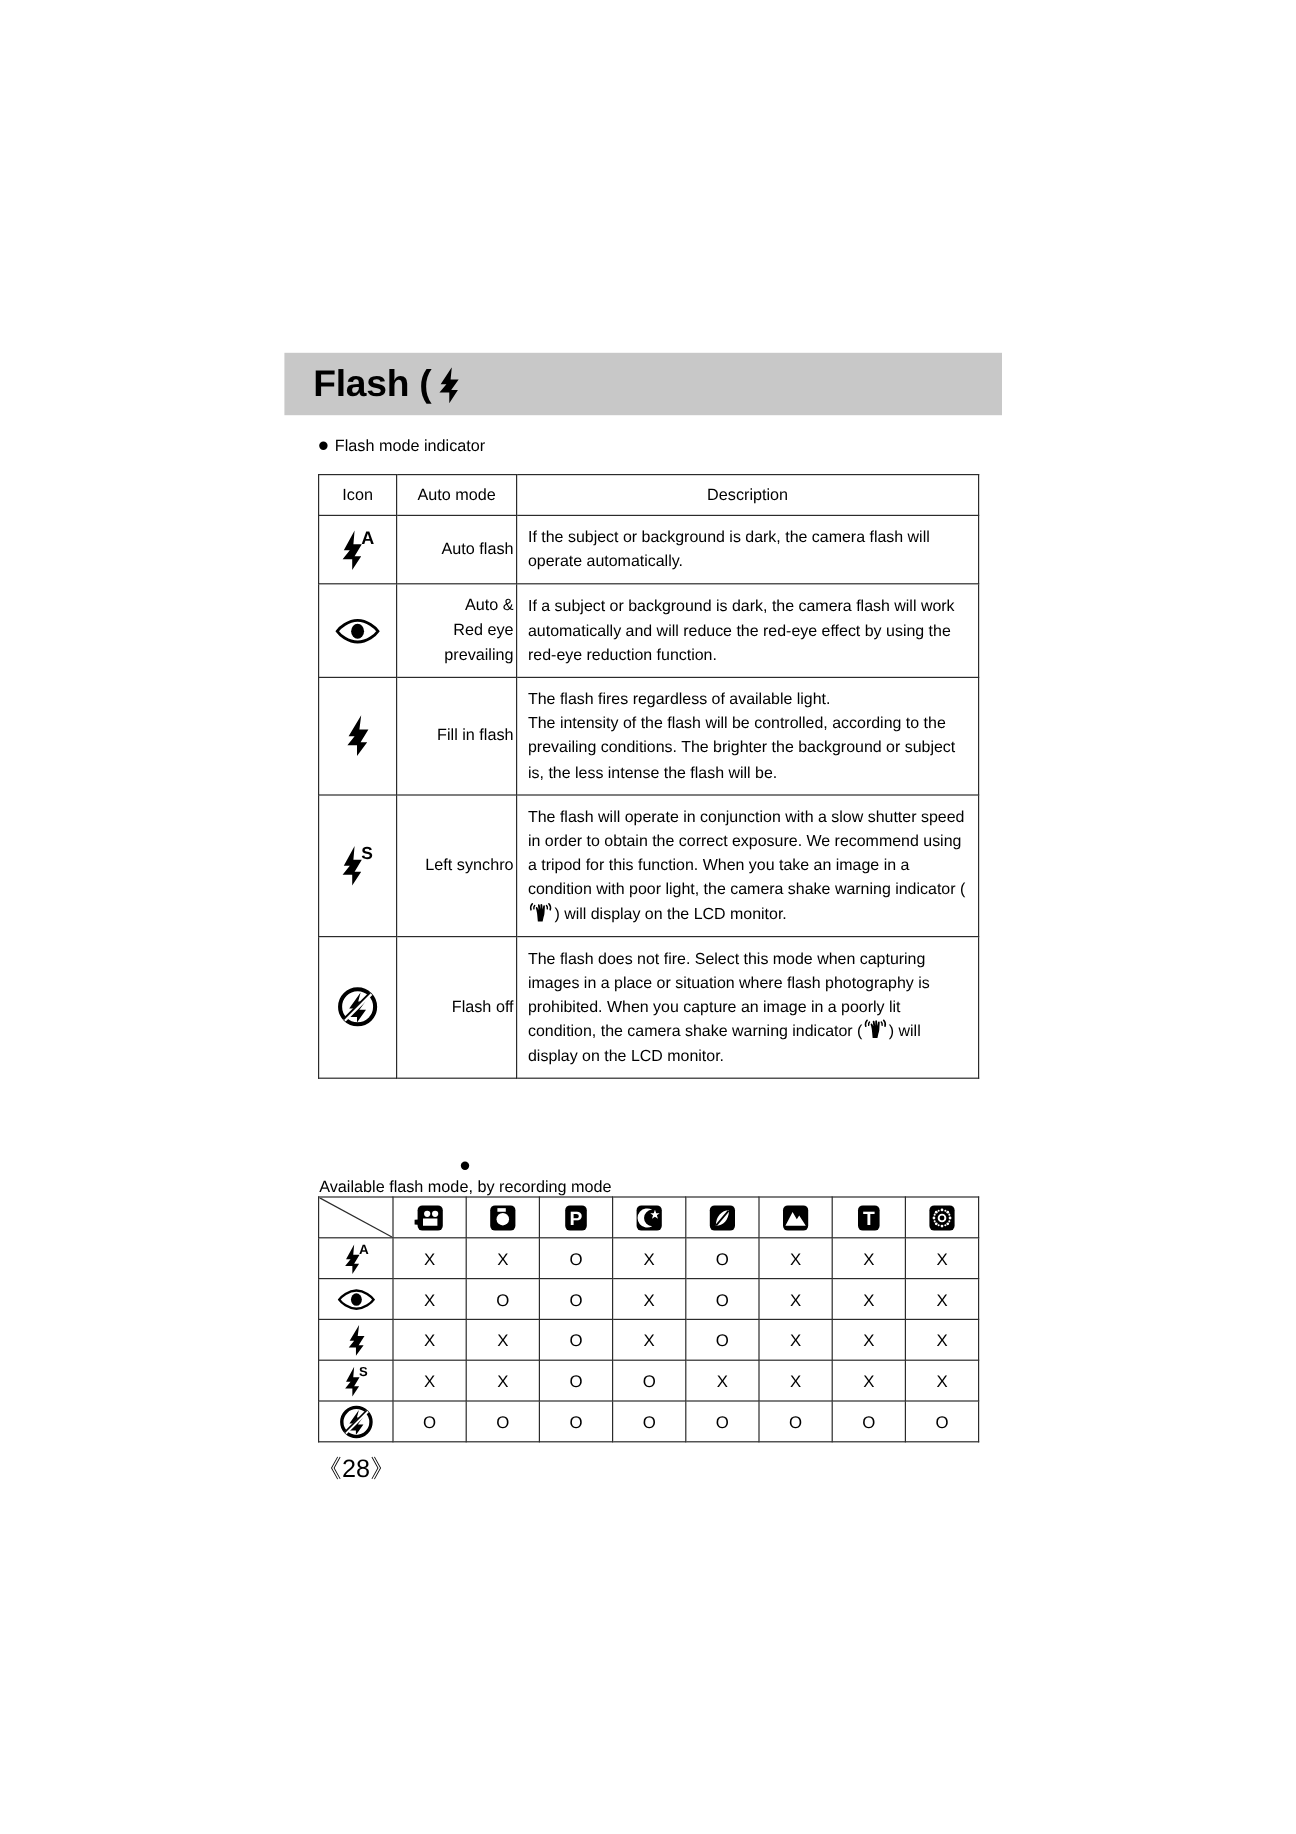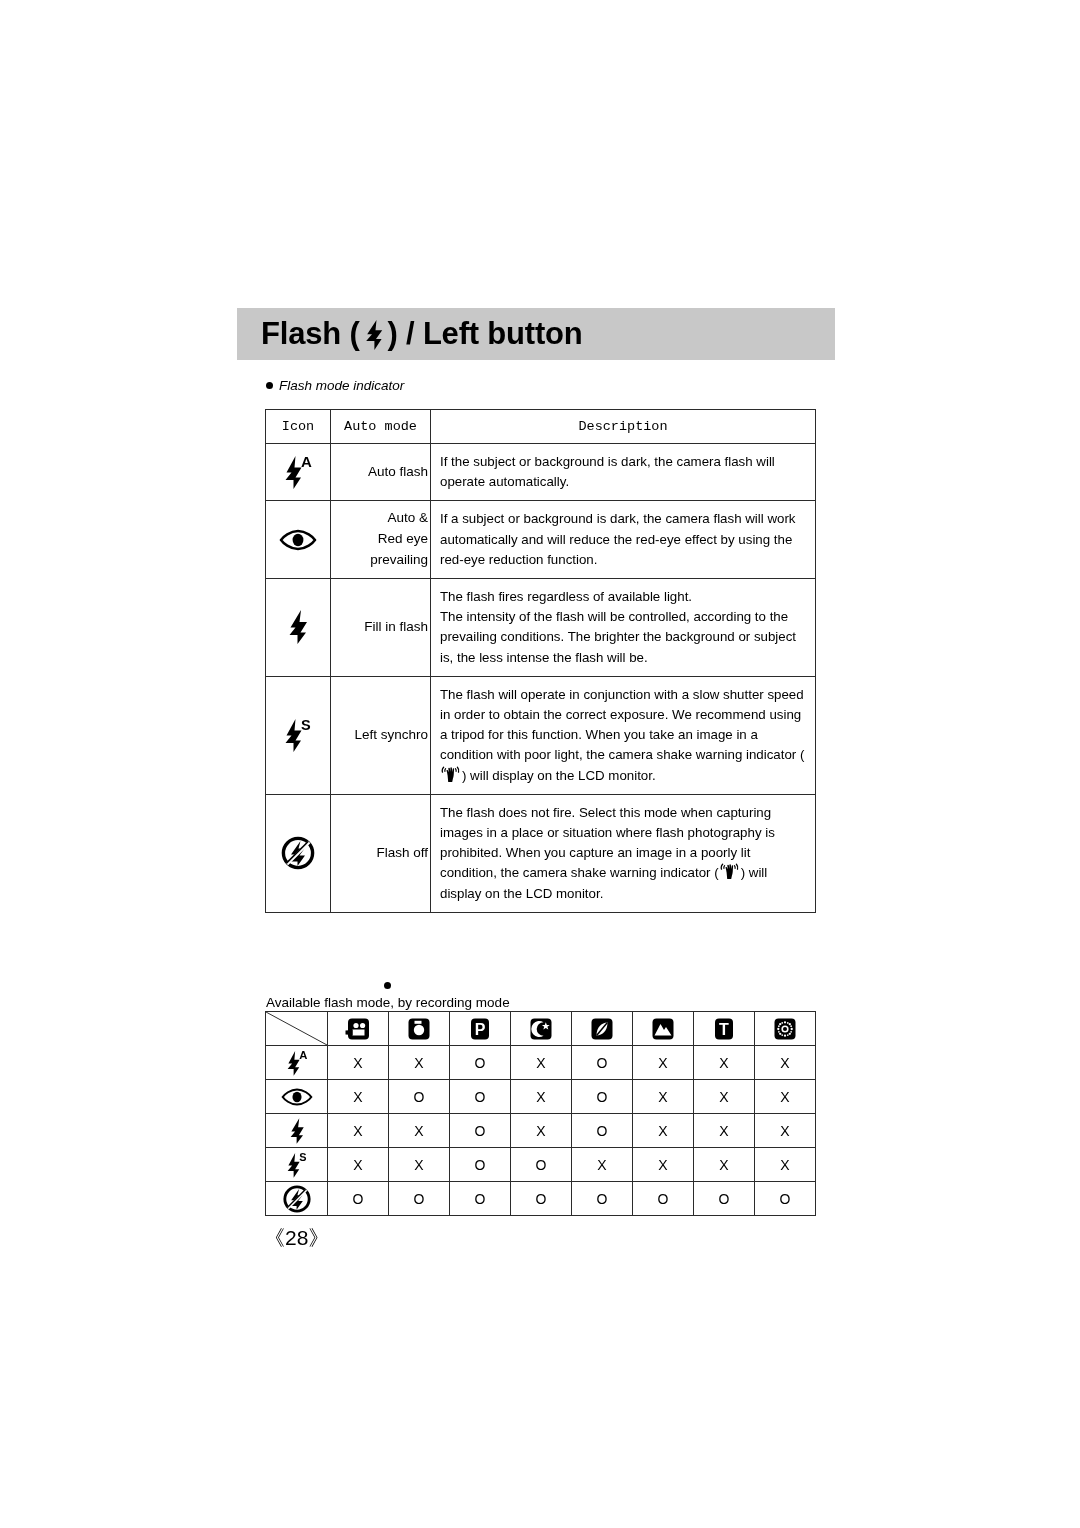--- a/index.html
+++ b/index.html
@@ -12,21 +12,21 @@
     width: 1080px;
     height: 1528px;
     position: relative;
     font-family: "Liberation Sans", sans-serif;
     color: #000000;
     overflow: hidden;
   }
 
   .page {
     position: absolute;
-    left: 0; top: 16px;
+    left: 0; top: 2px;
     width: 1080px;
     height: 1152px;
   }
 
   
   .header-band {
     position: absolute;
     left: 237px;
     top: 292px;
     width: 598px;
@@ -65,21 +65,21 @@
     white-space: nowrap;
   }
   .bullet-line .dot {
     width: 7px;
     height: 7px;
     border-radius: 50%;
     background: #000;
     display: inline-block;
     flex: none;
   }
-  #bullet-indicator { left: 266px; top: 362px; font-style: italic; }
+  #bullet-indicator { left: 266px; top: 362px; }
   #bullet-available { left: 266px; top: 966px; flex-direction: column; }
 
   
   .tbl1 {
     position: absolute;
     left: 265px;
     top: 393px;
     width: 550px;
     border-collapse: collapse;
     table-layout: fixed;
@@ -91,21 +91,20 @@
     vertical-align: middle;
   }
   .tbl1 .col-icon  { width: 65px; }
   .tbl1 .col-mode  { width: 100px; }
   .tbl1 .col-desc  { width: 385px; }
 
   .tbl1 thead td {
     height: 34px;
     text-align: center;
     font-size: 13.5px;
-    font-family: Liberation Mono, monospace;
   }
   .tbl1 .cell-icon {
     text-align: center;
     padding: 0;
   }
   .tbl1 .cell-mode {
     text-align: right;
     font-size: 13.5px;
     line-height: 1.55;
     padding: 4px 2px;
@@ -175,21 +174,20 @@
 <div class="page">
 
   <div class="header-band">
     <div class="header-title">
       <span>Flash (</span>
       <span class="bolt-wrap ic">
         <svg width="20" height="30" viewBox="0 0 20 30" aria-hidden="true">
           <path d="M12.5 0 L3.2 14.2 L8.0 14.2 L2.2 21.0 L10.4 21.0 L10.4 30 L17.6 19.0 L12.0 19.0 L18.2 10.2 L11.5 10.2 Z" fill="#000"></path>
         </svg>
       </span>
-      <span>) / Left button</span>
     </div>
   </div>
 
   <div class="bullet-line" id="bullet-indicator">
     <span class="dot"></span>
     <span>Flash mode indicator</span>
   </div>
 
   <table class="tbl1">
     <colgroup>

